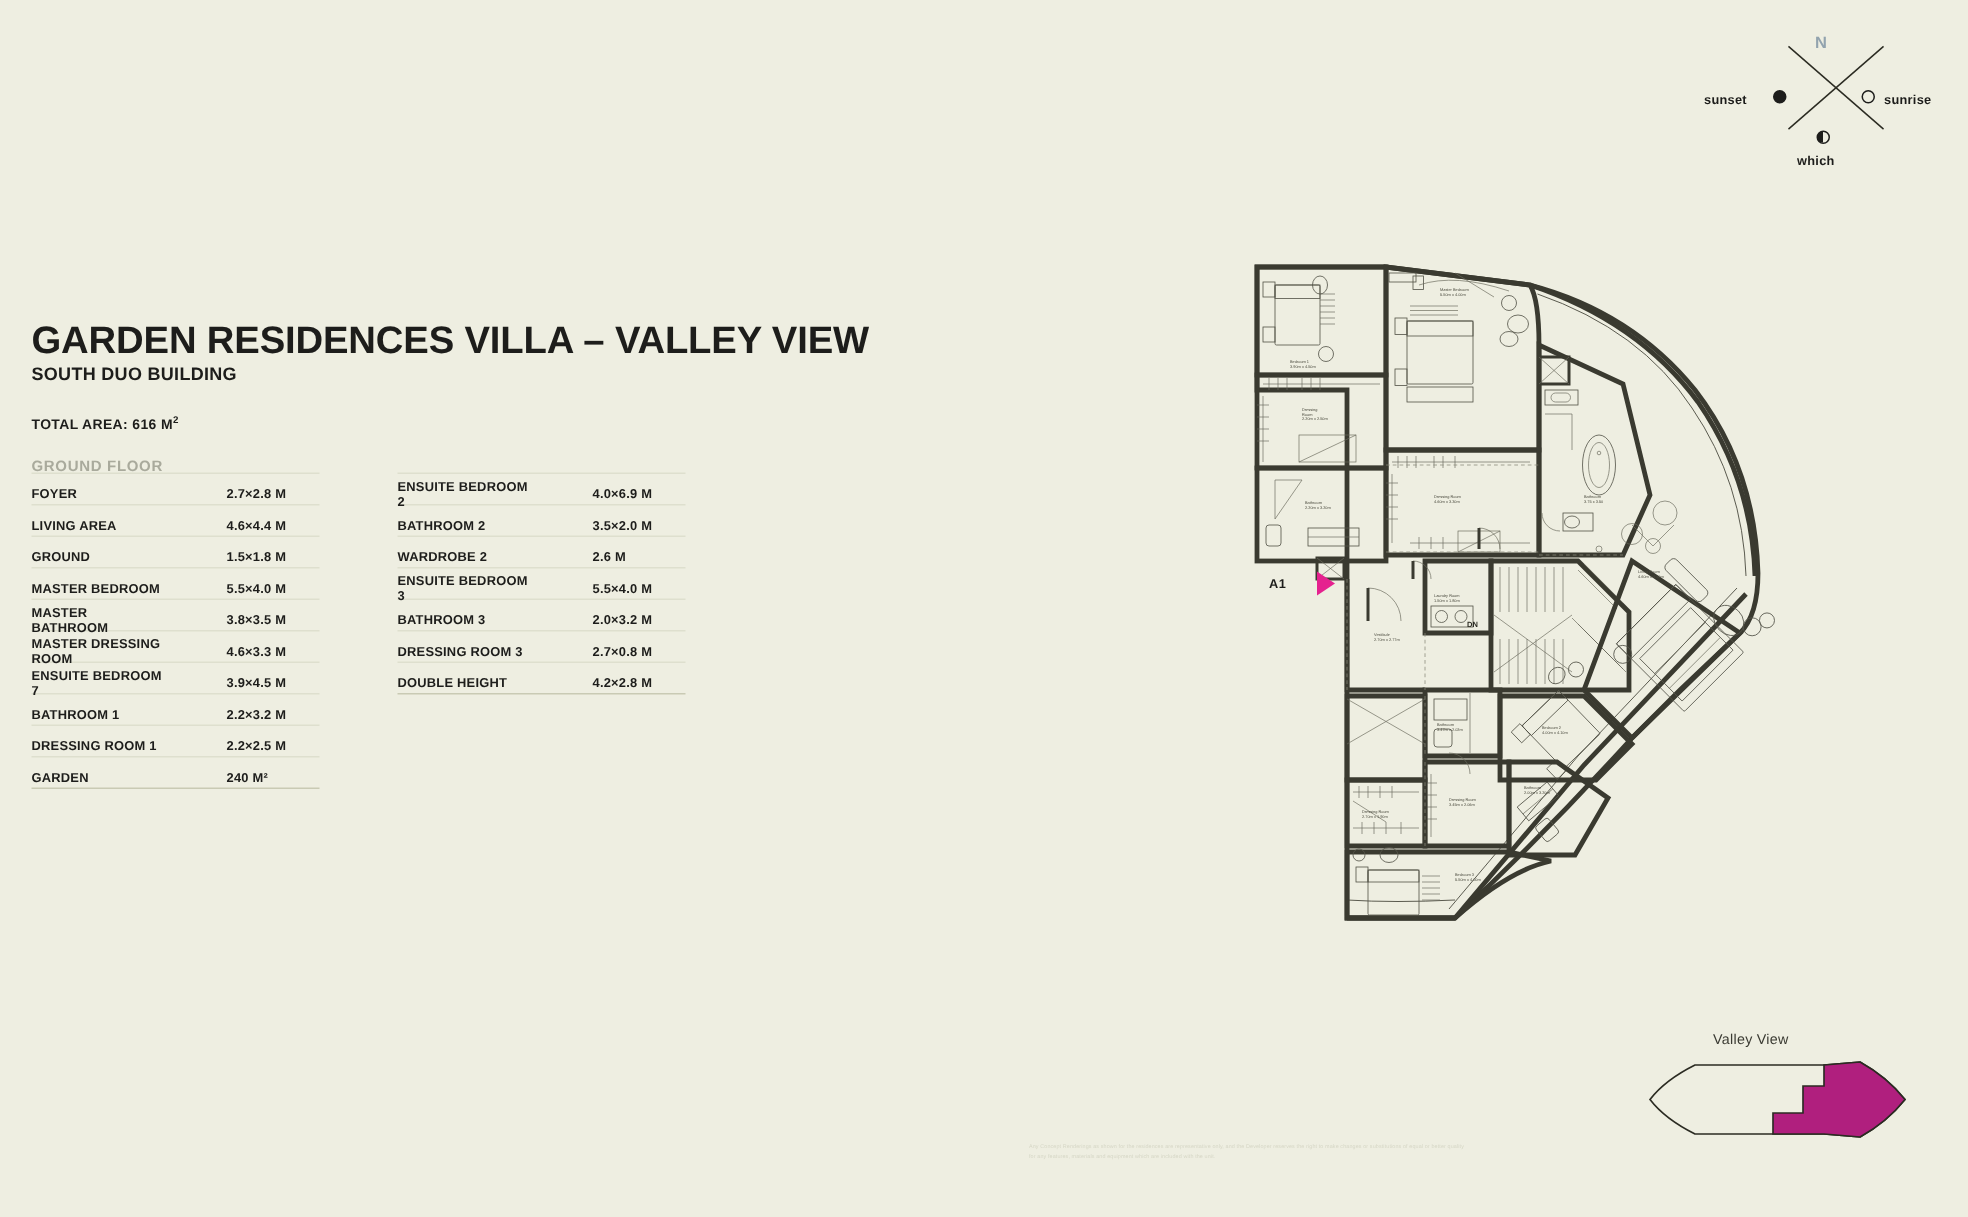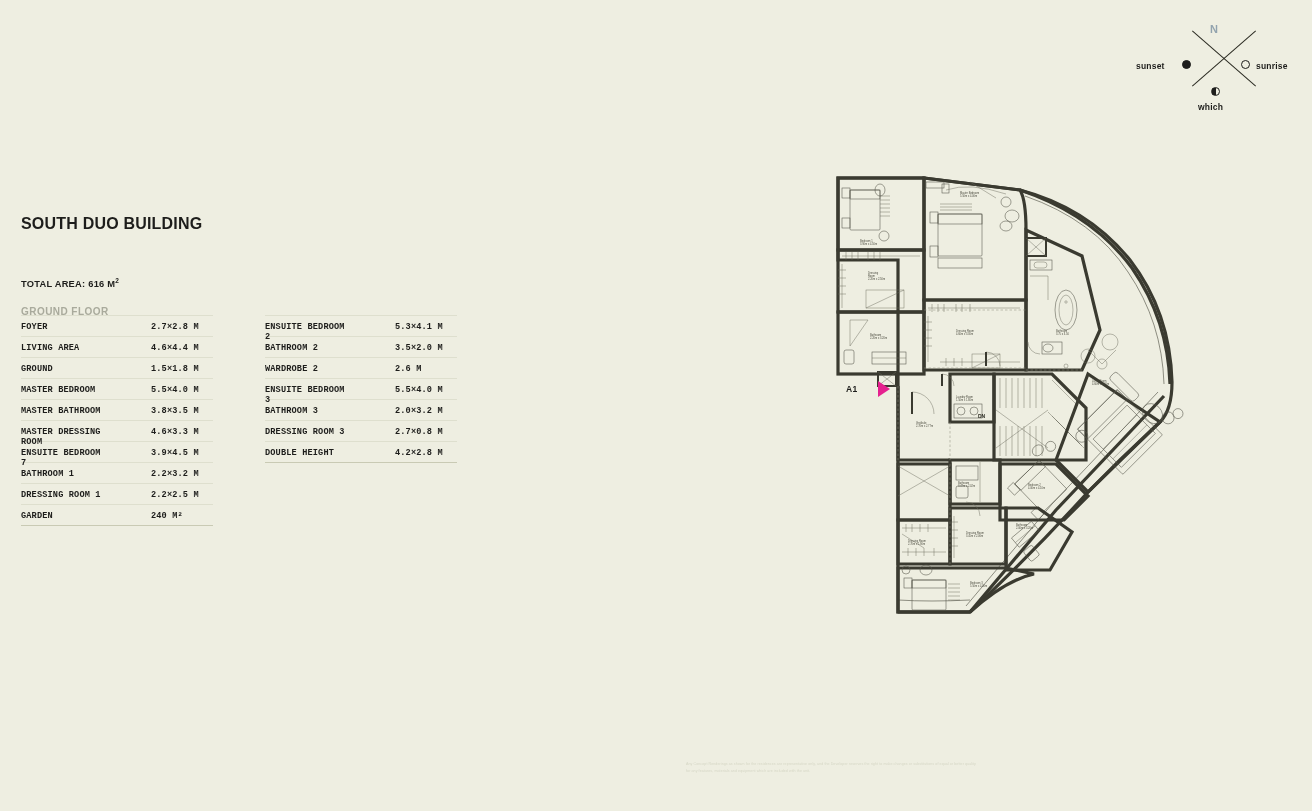--- a/index.html
+++ b/index.html
@@ -35,41 +35,40 @@
   .dotmark.empty{background:transparent;left:105px;top:48px;}
   .dotmark.half{left:75px;top:75px;background:linear-gradient(to right,#1d1d1b 0 50%,#eeeee1 50% 100%);}
 
   
   .titleblock{position:absolute;left:21px;top:214px;}
   .title-main{
     font-size:25.5px;font-weight:bold;letter-spacing:-0.1px;
     line-height:1.05;color:#1d1d1b;white-space:nowrap;
   }
   .title-sub{
-    font-size:16px;font-weight:bold;letter-spacing:.2px;margin-top:1px;color:#1d1d1b;
+    font-size:12px;font-weight:bold;letter-spacing:.2px;margin-top:1px;color:#1d1d1b;
   }
   .floor-label{
     position:absolute;left:21px;top:266px;font-size:10px;font-weight:bold;
     letter-spacing:.45px;color:#a9aa9c;margin-top:40px;
   }
   .area-label{
     position:absolute;left:21px;top:277px;font-size:9.3px;font-weight:bold;
     letter-spacing:.25px;color:#1d1d1b;
   }
   .area-label sup{font-size:6.5px;vertical-align:super;}
 
   
   .spec{position:absolute;}
   .spec.left{left:21px;top:315px;width:192px;}
   .spec.right{left:265px;top:315px;width:192px;}
   .spec-row{
-    display:flex;justify-content:space-between;align-items:flex-start;
+    display:flex;justify-content:space-between;align-items:center;
     height:20px;border-bottom:.8px solid #dedfce;font-size:8.6px;
     letter-spacing:.15px;
-    font-family:Liberation Mono, monospace;
   }
   .spec-row:first-child{border-top:.8px solid #dedfce;}
   .spec.left .spec-row:last-child{border-bottom:1.6px solid #c9cab4;}
   .spec.right .spec-row:last-child{border-bottom:1.6px solid #c9cab4;}
   .spec-name{font-weight:bold;color:#1d1d1b;padding-top:6px;}
   .spec-val{font-weight:bold;color:#1d1d1b;padding-top:6px;min-width:62px;text-align:left;margin-left:42px;}
 
   
   .plan{position:absolute;left:820px;top:160px;width:370px;height:470px;}
   .plan svg{display:block;}
@@ -106,20 +105,21 @@
     <div class="n">N</div>
     <div class="lbl sunset">sunset</div>
     <div class="lbl sunrise">sunrise</div>
     <div class="lbl midday">which</div>
     <div class="dotmark full"></div>
     <div class="dotmark empty"></div>
     <div class="dotmark half"></div>
   </div>
 
   <div class="titleblock">
+    <div class="title-main">GARDEN RESIDENCES VILLA – VALLEY VIEW</div>
     <div class="title-sub">SOUTH DUO BUILDING</div>
   </div>
   <div class="floor-label">GROUND FLOOR</div>
   <div class="area-label"><span>TOTAL AREA: 616 M</span><sup>2</sup></div>
 
   <div class="spec left" id="spec-left">
       <div class="spec-row">
         <span class="spec-name">FOYER</span>
         <span class="spec-val">2.7×2.8 M</span>
       </div>
@@ -156,21 +156,21 @@
         <span class="spec-val">2.2×2.5 M</span>
       </div>
       <div class="spec-row">
         <span class="spec-name">GARDEN</span>
         <span class="spec-val">240 M²</span>
       </div>
     </div>
   <div class="spec right" id="spec-right">
       <div class="spec-row">
         <span class="spec-name">ENSUITE BEDROOM 2</span>
-        <span class="spec-val">5.3×4.1 M</span>
+        <span class="spec-val">4.0×6.9 M</span>
       </div>
       <div class="spec-row">
         <span class="spec-name">BATHROOM 2</span>
         <span class="spec-val">3.5×2.0 M</span>
       </div>
       <div class="spec-row">
         <span class="spec-name">WARDROBE 2</span>
         <span class="spec-val">2.6 M</span>
       </div>
       <div class="spec-row">
@@ -495,19 +495,26 @@
       <path class="lt" d="M208,182 A12,12 0 0 0 220,194"></path>
       <path class="lt" d="M146,342 A14,14 0 0 1 160,356"></path>
     </svg>
   </div>
 
   <div class="unitmark">
     <span class="code">A1</span>
     <span class="tri"></span>
   </div>
 
+  <div class="keyplan">
+    <div class="kp-label">Valley View</div>
+    <svg width="180" height="62" viewBox="0 0 180 62" xmlns="http://www.w3.org/2000/svg">
+      <path d="M32,8 L118,8 L142,6 Q160,16 172,31 Q160,46 142,56 L118,54 L32,54 Q12,44 2,31 Q12,18 32,8 Z" fill="#eeeee1" stroke="#2b2b22" stroke-width="1.1"></path>
+      <path d="M118,8 L142,6 Q160,16 172,31 Q160,46 142,56 L118,54 L84,54 L84,40 L104,40 L104,22 L118,22 Z" fill="#b01f7e" stroke="#2b2b22" stroke-width="1.1"></path>
+    </svg>
+  </div>
 
   <div class="disclaimer">
     <div>Any Concept Renderings as shown for the residences are representative only, and the Developer reserves the right to make changes or substitutions of equal or better quality</div>
     <div>for any features, materials and equipment which are included with the unit.</div>
   </div>
 
 </div>
 
 </body></html>

